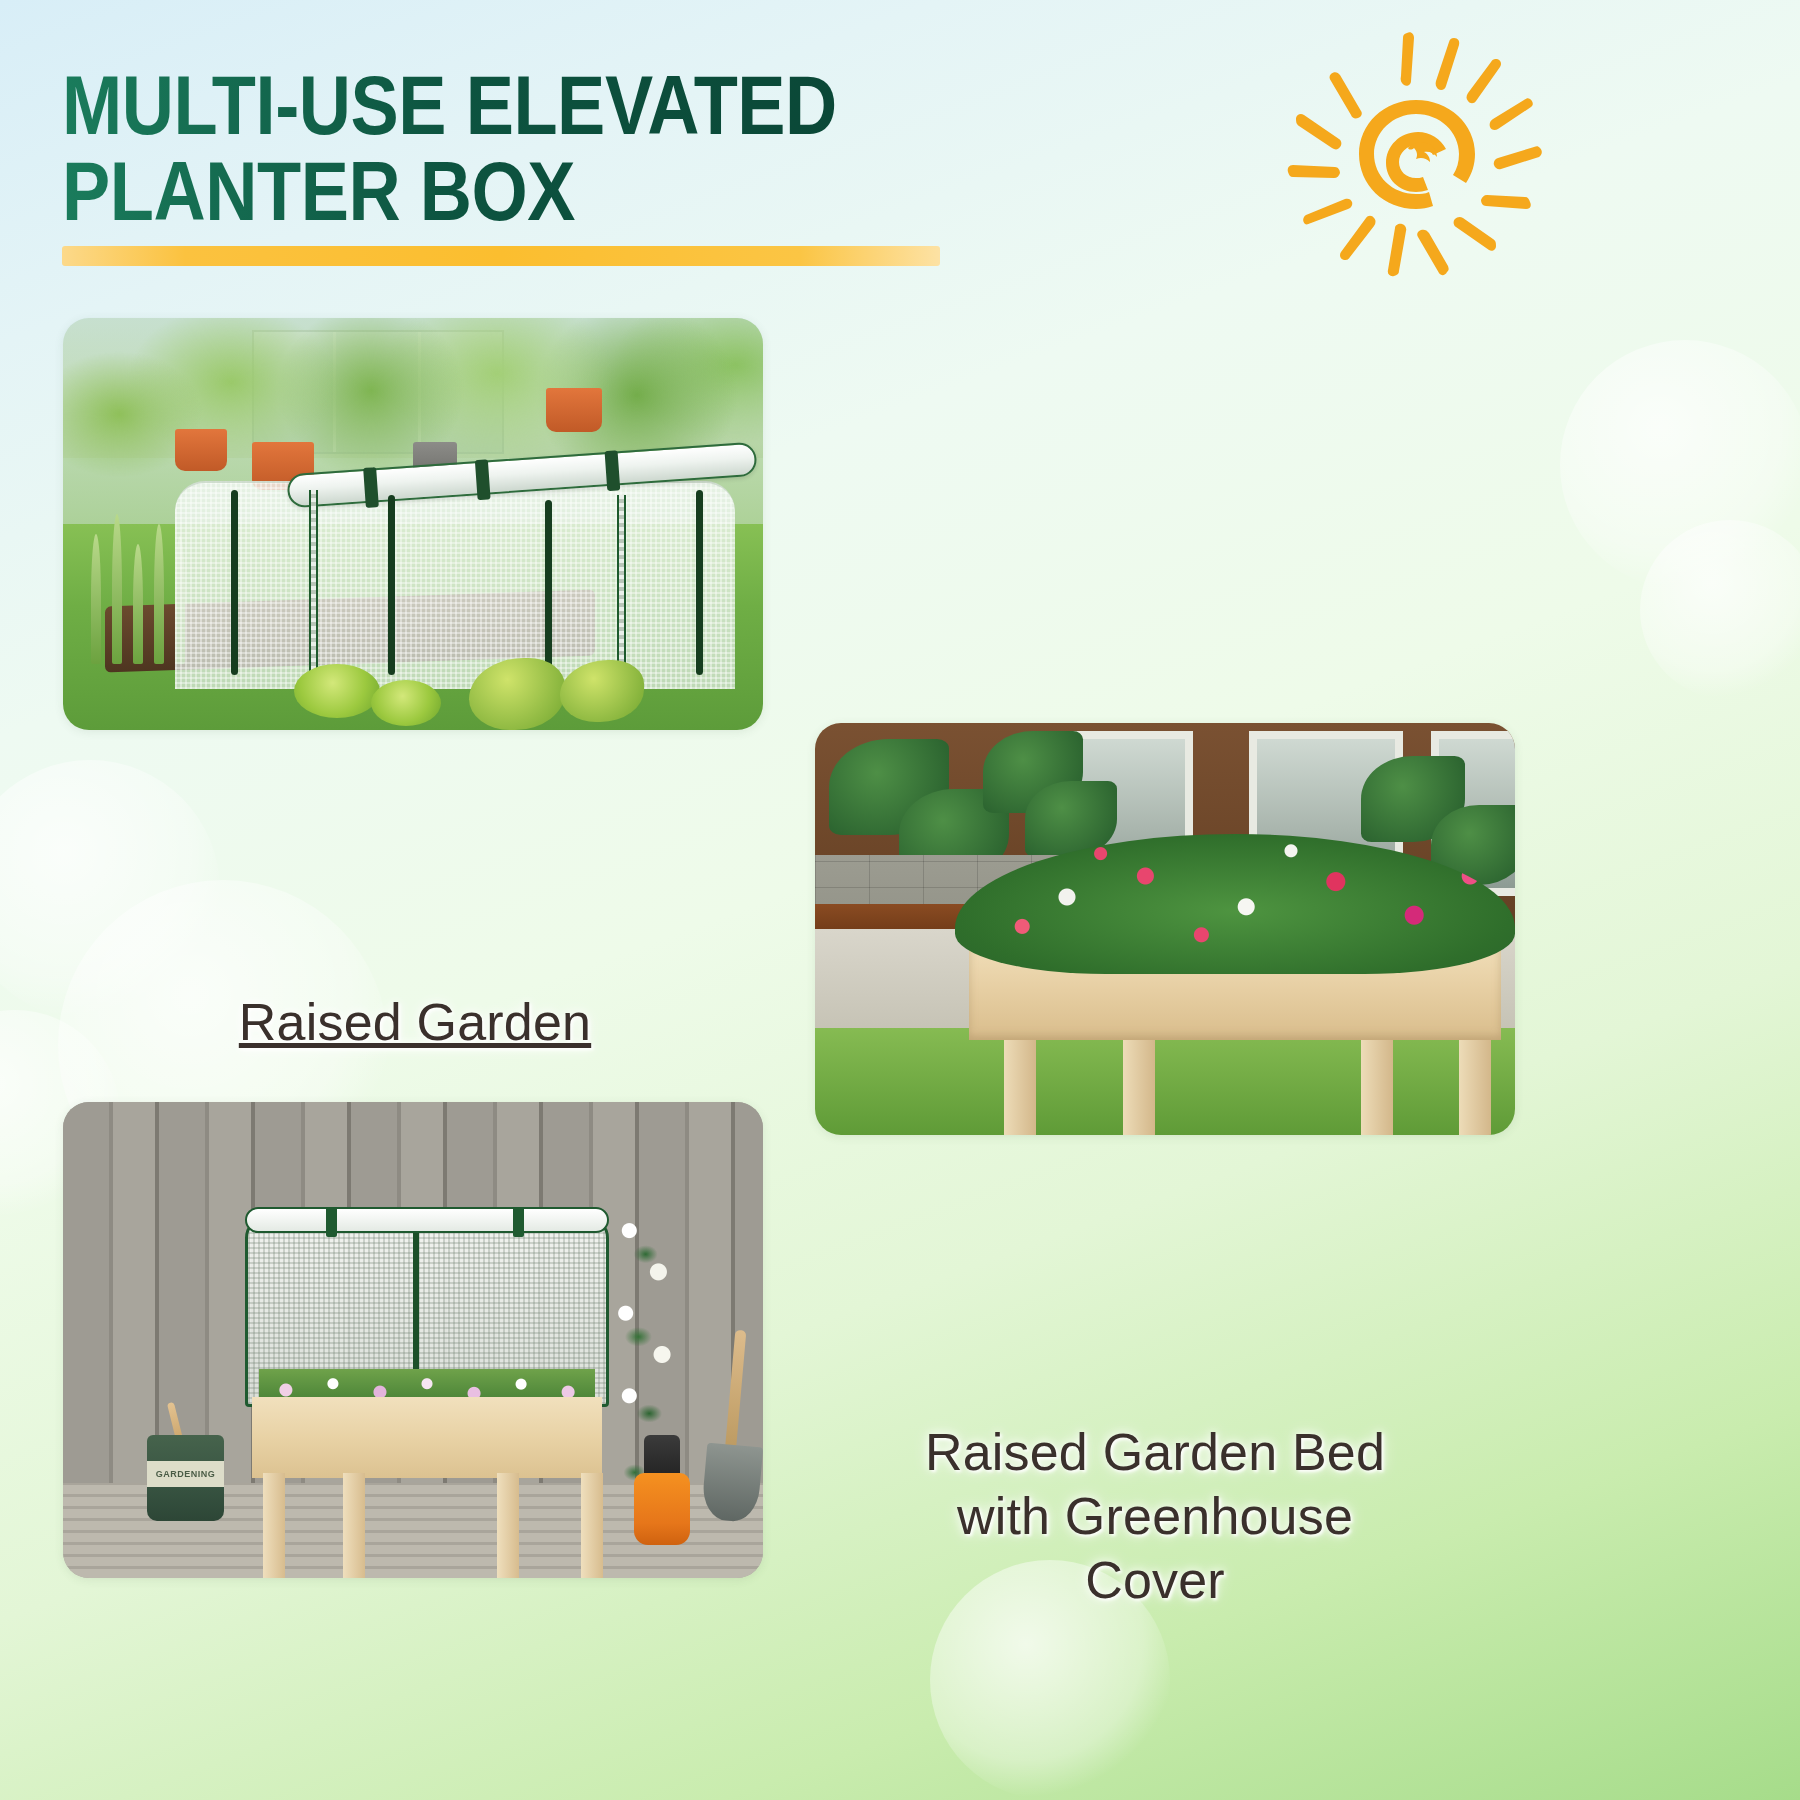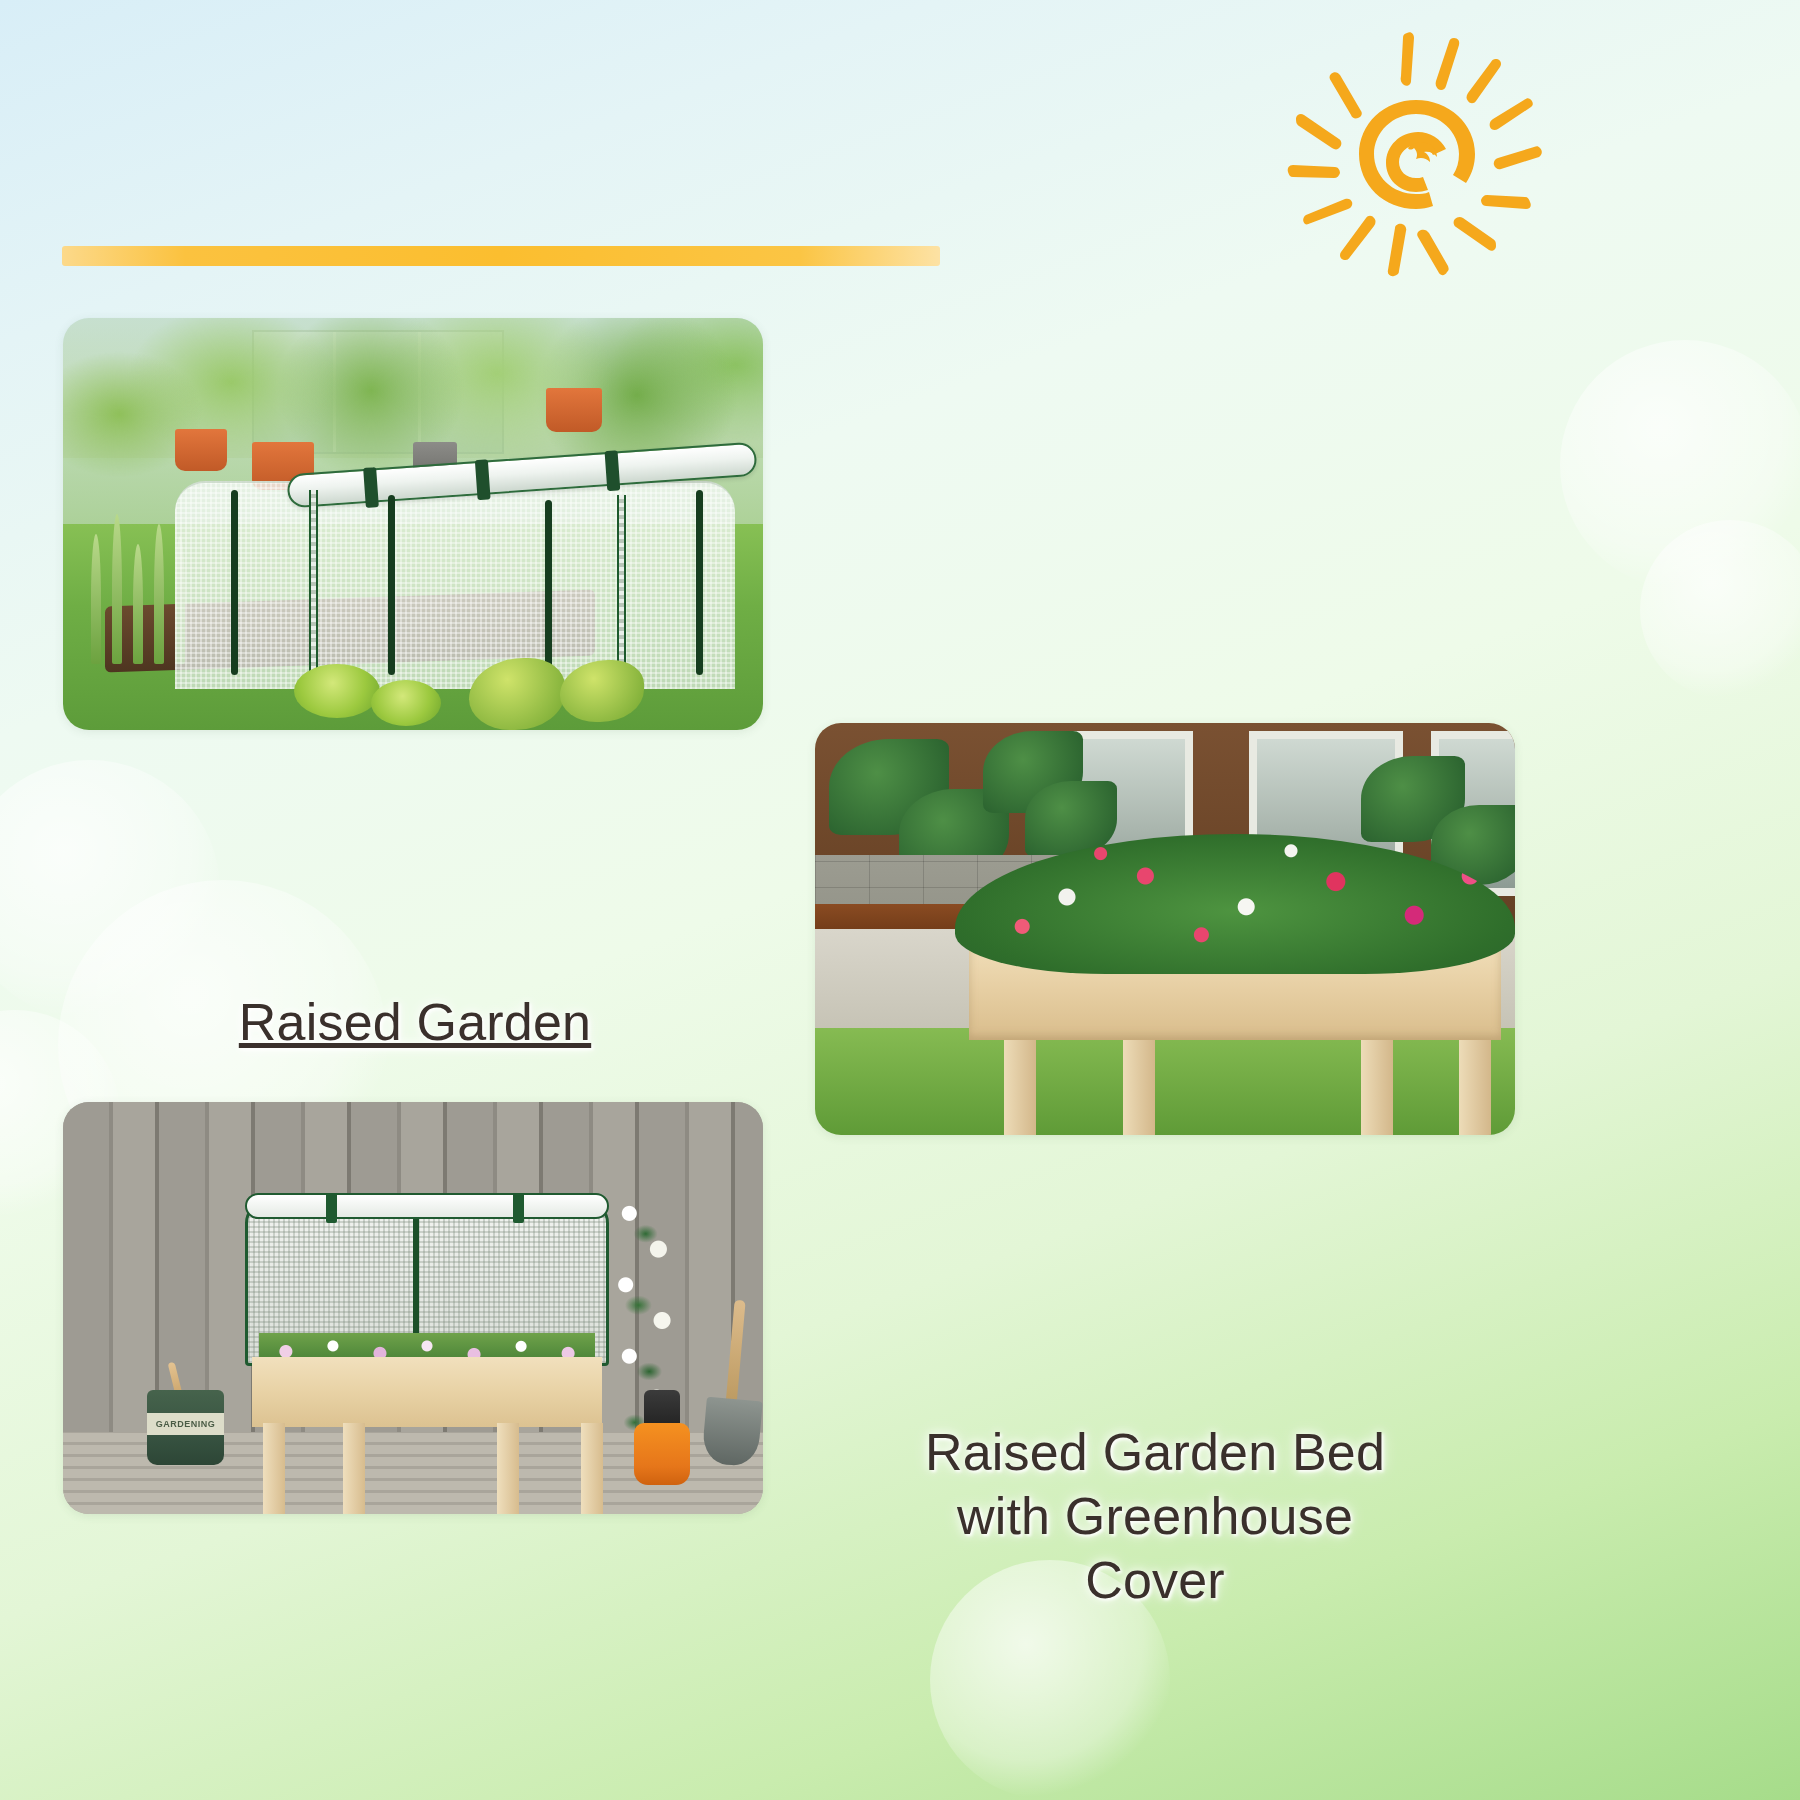--- a/index.html
+++ b/index.html
@@ -85,21 +85,21 @@
   .photo {
     position: absolute;
     border-radius: 26px;
     overflow: hidden;
     box-shadow: 0 2px 10px rgba(60,90,60,.10);
   }
   .photo .scene { position: absolute; inset: 0; }
 
   #photo-grow-house { left: 63px;  top: 318px;  width: 700px; height: 412px; }
   #photo-raised-garden { left: 815px; top: 723px; width: 700px; height: 412px; }
-  #photo-greenhouse-bed { left: 63px; top: 1102px; width: 700px; height: 412px; }
+  #photo-greenhouse-bed { left: 63px; top: 1102px; width: 700px; height: 476px; }
 
   
   .caption {
     position: absolute;
     color: #3a302c;
     font-size: 52px;
     line-height: 64px;
     font-weight: 400;
     text-align: center;
     letter-spacing: .2px;
@@ -373,20 +373,24 @@
 
 <div id="poster">
 
   <div class="bokeh" style="left:-40px;  top:760px;  width:260px; height:260px;"></div>
   <div class="bokeh" style="left:58px;   top:880px;  width:330px; height:330px;"></div>
   <div class="bokeh" style="left:-90px;  top:1010px; width:210px; height:210px;"></div>
   <div class="bokeh" style="left:1560px; top:340px;  width:250px; height:250px;"></div>
   <div class="bokeh" style="left:1640px; top:520px;  width:180px; height:180px;"></div>
   <div class="bokeh" style="left:930px;  top:1560px; width:240px; height:240px;"></div>
 
+  <div class="title-block">
+    <div class="title-line">MULTI-USE ELEVATED</div>
+    <div class="title-line">PLANTER BOX</div>
+  </div>
   <div class="title-rule"></div>
 
   <div class="sun-icon">
     <svg viewBox="0 0 312 280" xmlns="http://www.w3.org/2000/svg">
       <g fill="#f5a81c">
 
         <path d="M158 86c-32 0-57 24-57 54 0 31 25 55 57 55 6 0 12-1 17-3l-4-14c-4 2-9 2-13 2-24 0-42-18-42-40 0-22 19-40 42-40 24 0 43 18 43 40 0 8-2 15-6 21l13 8c6-9 9-19 9-29 0-30-26-54-59-54z"></path>
 
         <path d="M160 118c-18 0-32 14-32 31 0 16 13 29 30 29 4 0 8-1 12-2l-5-13c-2 1-5 1-7 1-10 0-17-7-17-16s8-17 18-17c7 0 13 4 16 10l13-6c-5-10-16-17-28-17z"></path>
 

